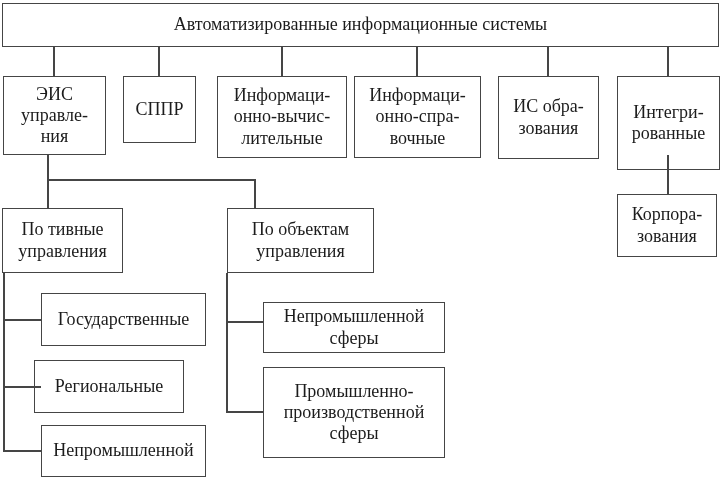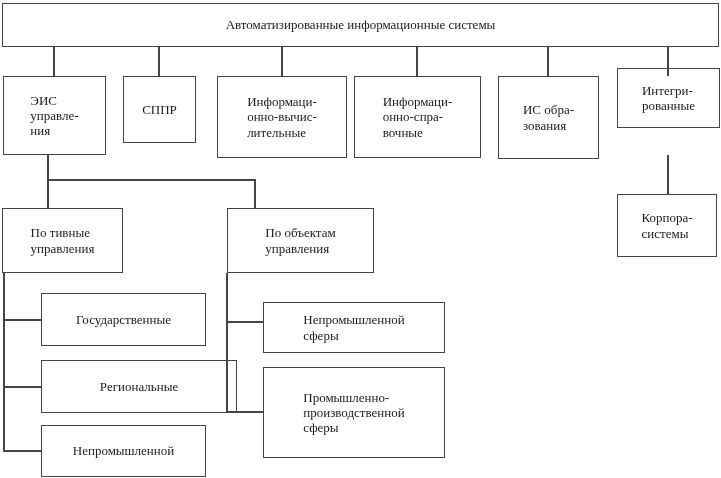--- a/index.html
+++ b/index.html
@@ -16,23 +16,23 @@
     overflow: hidden;
   }
   .box {
     position: absolute;
     box-sizing: border-box;
     border: 1.5px solid #454545;
     background: #ffffff;
     display: flex;
     align-items: center;
     justify-content: center;
-    text-align: left;
+    text-align: center;
     white-space: pre-line;
-    font-size: 13px;
+    font-size: 18px;
     line-height: 1.17;
     color: #1c1c1c;
     padding: 2px;
   }
   .ln {
     position: absolute;
     background: #454545;
   }
   .v { width: 1.5px; }
   .h { height: 1.5px; }
@@ -49,33 +49,33 @@
 ния</div>
   <div class="box" style="left:123px;top:76px;width:73px;height:67px">СППР</div>
   <div class="box" style="left:217px;top:76px;width:130px;height:82px">Информаци-
 онно-вычис-
 лительные</div>
   <div class="box" style="left:354px;top:76px;width:127px;height:82px">Информаци-
 онно-спра-
 вочные</div>
   <div class="box" style="left:498px;top:76px;width:101px;height:83px">ИС обра-
 зования</div>
-  <div class="box" style="left:617px;top:68px;width:103px;height:60px">Интегри-
+  <div class="box" style="left:617px;top:76px;width:103px;height:94px">Интегри-
 рованные</div>
 
   <div class="box" style="left:617px;top:194px;width:100px;height:63px">Корпора-
-системы</div>
+зования</div>
 
   <div class="box" style="left:2px;top:208px;width:121px;height:65px">По тивные
 управления</div>
   <div class="box" style="left:227px;top:208px;width:147px;height:65px">По объектам
 управления</div>
 
   <div class="box" style="left:41px;top:293px;width:165px;height:53px">Государственные</div>
-  <div class="box" style="left:41px;top:360px;width:196px;height:53px">Региональные</div>
+  <div class="box" style="left:34px;top:360px;width:150px;height:53px">Региональные</div>
   <div class="box" style="left:41px;top:425px;width:165px;height:52px">Непромышленной</div>
 
   <div class="box" style="left:263px;top:302px;width:182px;height:51px">Непромышленной
 сферы</div>
   <div class="box" style="left:263px;top:367px;width:182px;height:91px">Промышленно-
 производственной
 сферы</div>
 
   <div class="ln v" style="left:53px;top:47px;height:29px"></div>
   <div class="ln v" style="left:158px;top:47px;height:29px"></div>

